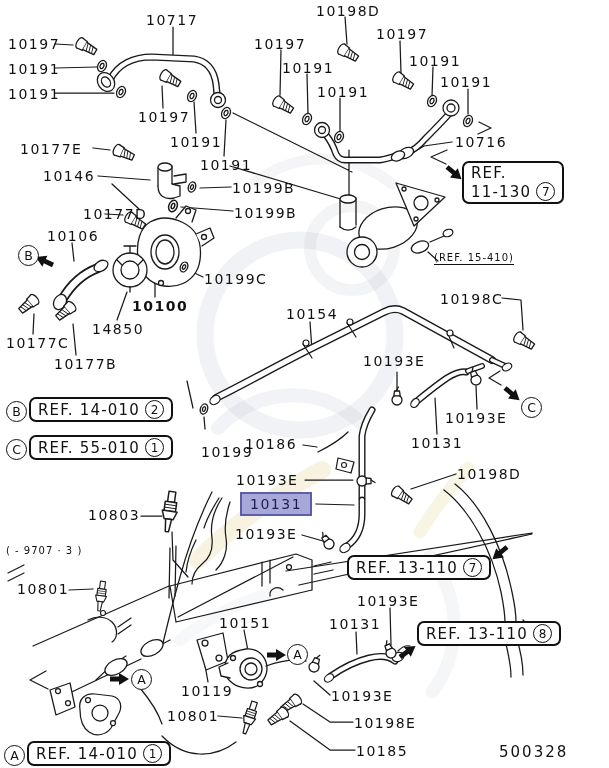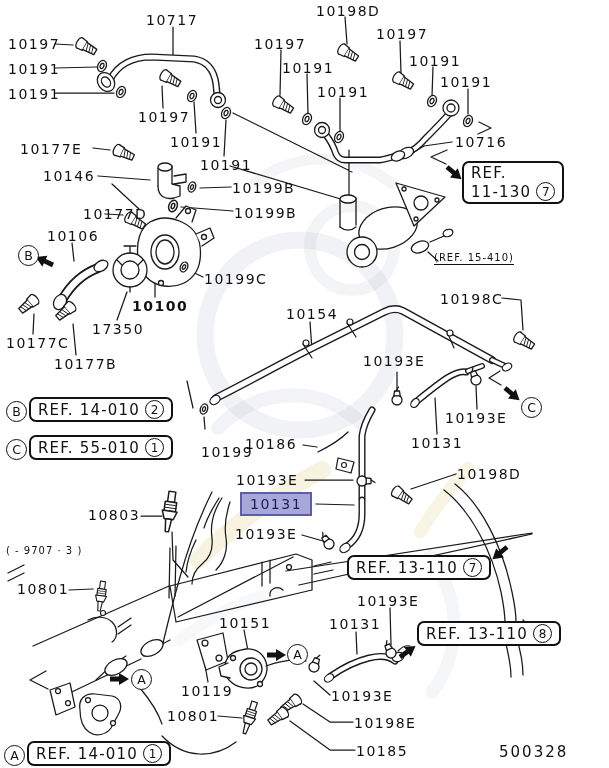--- a/index.html
+++ b/index.html
@@ -323,21 +323,21 @@
       <div class="plabel" style="left: 170px; top: 134px;">10191</div>
       <div class="plabel" style="left: 200px; top: 157px;">10191</div>
       <div class="plabel" style="left: 20px; top: 141px;">10177E</div>
       <div class="plabel" style="left: 43px; top: 168px;">10146</div>
       <div class="plabel" style="left: 43px; top: 206px; margin-left: 40px;">10177D</div>
       <div class="plabel" style="left: 47px; top: 228px;">10106</div>
       <div class="plabel" style="left: 232px; top: 180px;">10199B</div>
       <div class="plabel" style="left: 234px; top: 205px;">10199B</div>
       <div class="plabel" style="left: 204px; top: 271px;">10199C</div>
       <div class="plabel" style="left: 132px; top: 298px; font-weight: bold;">10100</div>
-      <div class="plabel" style="left: 92px; top: 321px;">17350</div>
+      <div class="plabel" style="left: 92px; top: 321px;">14850</div>
       <div class="plabel" style="left: 6px; top: 335px;">10177C</div>
       <div class="plabel" style="left: 42px; top: 356px; margin-left: 12px;">10177B</div>
       <div class="plabel" style="left: 316px; top: 3px;">10198D</div>
       <div class="plabel" style="left: 254px; top: 36px;">10197</div>
       <div class="plabel" style="left: 376px; top: 26px;">10197</div>
       <div class="plabel" style="left: 282px; top: 60px;">10191</div>
       <div class="plabel" style="left: 317px; top: 84px;">10191</div>
       <div class="plabel" style="left: 409px; top: 53px;">10191</div>
       <div class="plabel" style="left: 440px; top: 74px;">10191</div>
       <div class="plabel" style="left: 455px; top: 134px;">10716</div>

